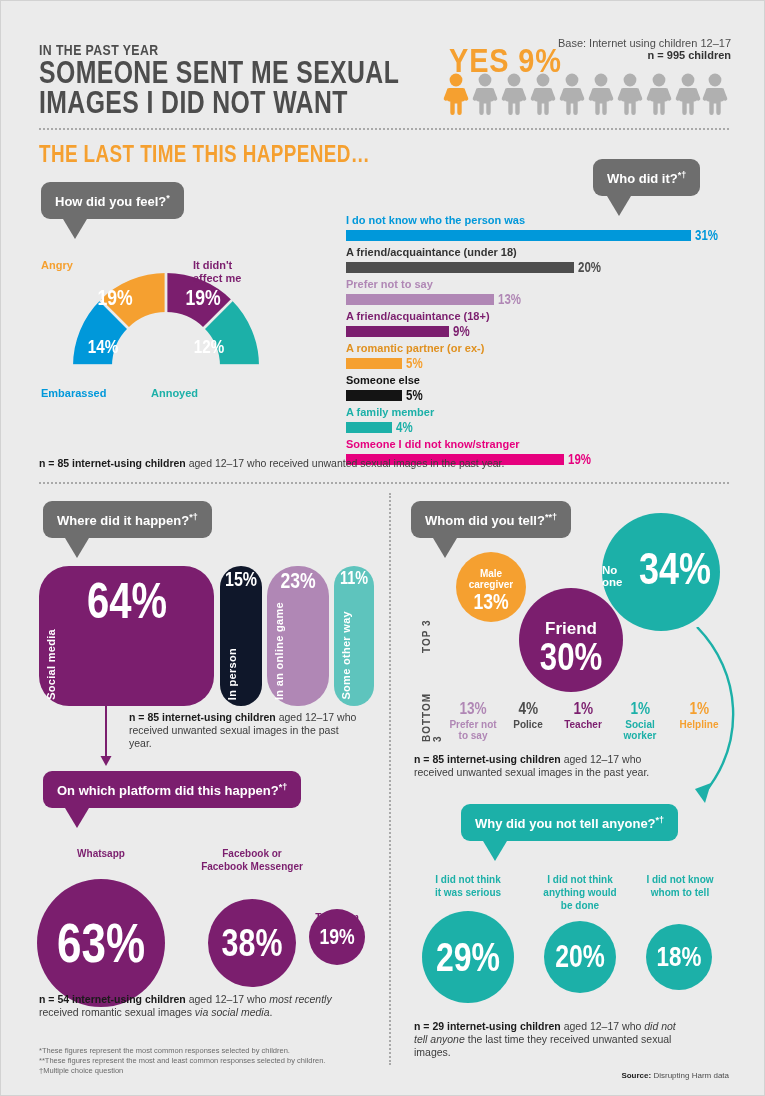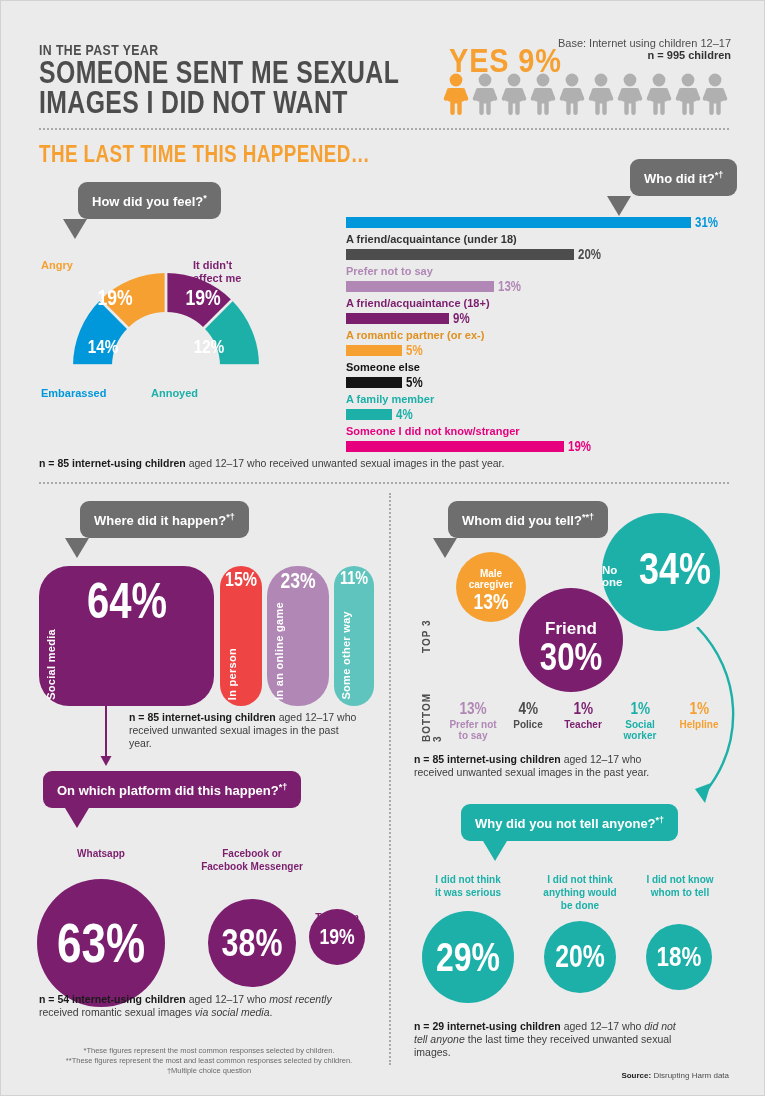--- a/index.html
+++ b/index.html
@@ -81,21 +81,21 @@
     padding:9px 14px 10px 14px;
     line-height:14px;
     white-space:nowrap;
   }
   .bubble .sup{font-size:9px;vertical-align:super;}
   .tail{
     width:0;height:0;
     border-left:12px solid transparent;
     border-right:12px solid transparent;
   }
-  .gray-bg{background:#6e6e6e;margin-left:37px;}
+  .gray-bg{background:#6e6e6e;}
   .purple-bg{background:#7b1e6e;}
   .teal-bg{background:#1cb0a8;}
   .tail-gray{border-top:20px solid #6e6e6e;}
   .tail-purple{border-top:20px solid #7b1e6e;}
   .tail-teal{border-top:20px solid #1cb0a8;}
 
   
   .num{
     font-family:"Liberation Sans Narrow","Liberation Sans",sans-serif;
     font-weight:bold;
@@ -271,20 +271,21 @@
   <div class="abs lbl-bold" style="left:40px;top:386px;color:#0098da;">Embarassed</div>
 
   <div class="abs" style="left:592px;top:158px;">
     <div class="bubble gray-bg"><span>Who did it?</span><span class="sup">*†</span></div>
     <div class="tail tail-gray" style="margin-left:14px;"></div>
   </div>
 
   <div class="abs" style="left:345px;top:213px;width:400px;">
 
     <div style="margin-bottom:3px;">
+      <div class="bar-label" style="color:#0098da;">I do not know who the person was</div>
       <div style="display:flex;align-items:center;">
         <div class="bar" style="width:345px;background:#0098da;"></div>
         <div class="bar-val" style="color:#0098da;margin-left:4px;">31%</div>
       </div>
     </div>
 
     <div style="margin-bottom:3px;">
       <div class="bar-label" style="color:#333;">A friend/acquaintance (under 18)</div>
       <div style="display:flex;align-items:center;">
         <div class="bar" style="width:228px;background:#4d4d4d;"></div>
@@ -351,21 +352,21 @@
   <div class="abs" style="left:42px;top:500px;">
     <div class="bubble gray-bg"><span>Where did it happen?</span><span class="sup">*†</span></div>
     <div class="tail tail-gray" style="margin-left:22px;"></div>
   </div>
 
   <div class="abs" style="left:38px;top:565px;">
     <div class="vbar" style="left:0;top:0;width:175px;height:140px;background:#7b1e6e;">
       <div class="vnum num" style="top:6px;font-size:50px;left:34px;text-align:left;">64%</div>
       <div class="vlabel">Social media</div>
     </div>
-    <div class="vbar" style="left:181px;top:0;width:42px;height:140px;background:#ef4444;text-decoration:underline;">
+    <div class="vbar" style="left:181px;top:0;width:42px;height:140px;background:#0f172a;text-decoration:underline;">
       <div class="vnum num" style="font-size:20px;">15%</div>
       <div class="vlabel">In person</div>
     </div>
     <div class="vbar" style="left:228px;top:0;width:62px;height:140px;background:#b087b5;">
       <div class="vnum num" style="font-size:22px;">23%</div>
       <div class="vlabel">In an online game</div>
     </div>
     <div class="vbar" style="left:295px;top:0;width:40px;height:140px;background:#5ec4bd;">
       <div class="vnum num" style="font-size:18px;">11%</div>
       <div class="vlabel">Some other way</div>
@@ -489,21 +490,21 @@
   <div class="abs circ-cap" style="left:629px;top:872px;width:100px;color:#1cb0a8;white-space:pre-line;">I did not know
 whom to tell</div>
   <div class="abs circle" style="left:645px;top:923px;width:66px;height:66px;background:#1cb0a8;">
     <span class="num" style="font-size:28px;color:#fff;">18%</span>
   </div>
 
   <div class="abs note" style="left:413px;top:1019px;width:270px;">
     <b>n = 29 internet-using children</b><span> aged 12–17 who </span><i>did not tell anyone</i><span> the last time they received unwanted sexual images.</span>
   </div>
 
-  <div class="abs" style="left:38px;top:1045px;width:340px;text-align:center;">
+  <div class="abs" style="left:38px;top:1045px;width:340px;">
     <div class="foot">*These figures represent the most common responses selected by children.</div>
     <div class="foot">**These figures represent the most and least common responses selected by children.</div>
     <div class="foot">†Multiple choice question</div>
   </div>
 
   <div class="abs src" style="left:500px;top:1070px;width:228px;">
     <b>Source:</b><span> Disrupting Harm data</span>
   </div>
 
 </div>

